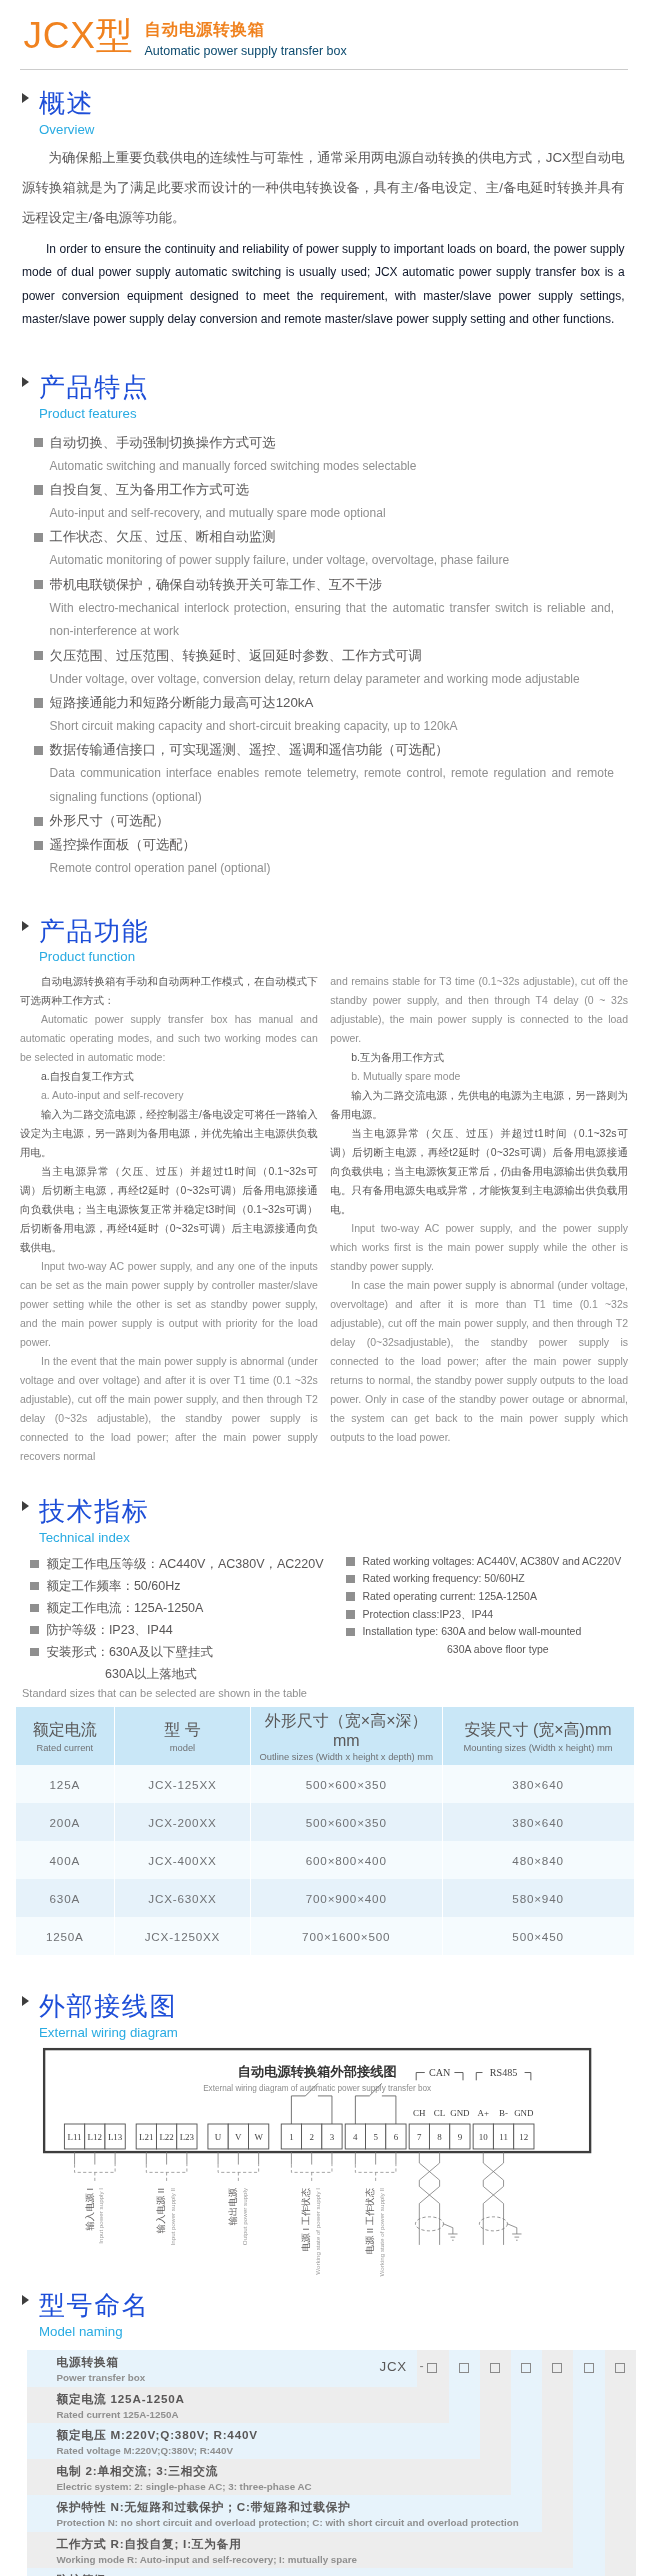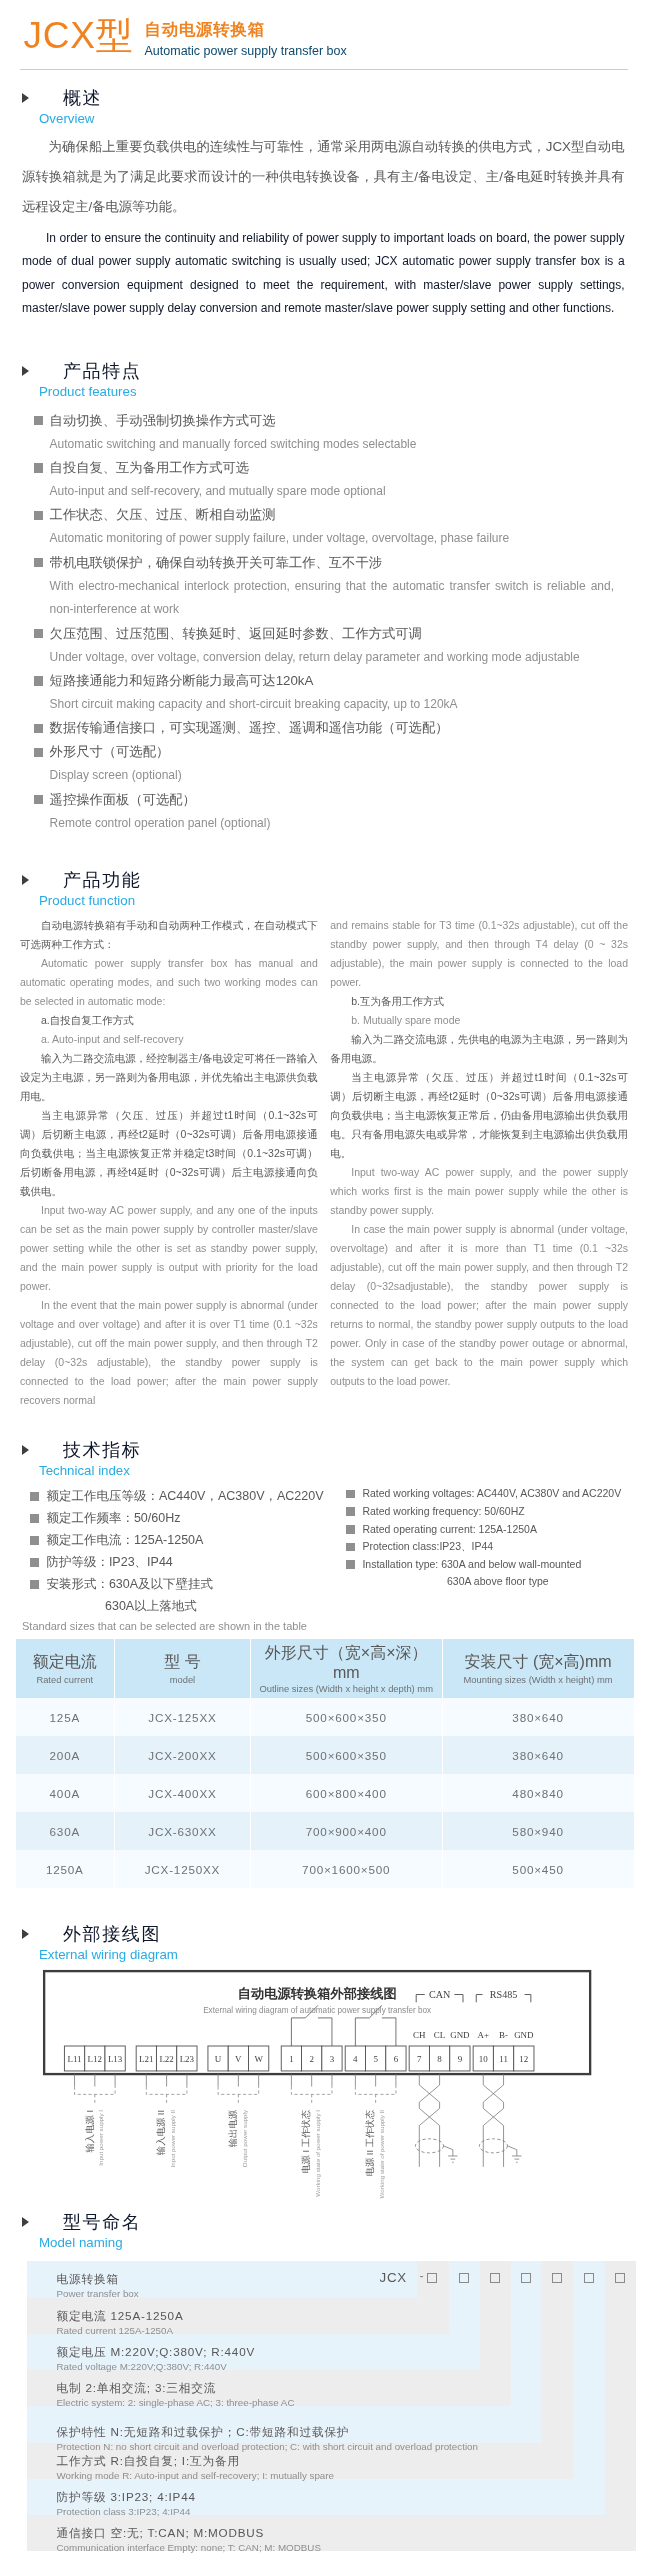--- a/index.html
+++ b/index.html
@@ -14,21 +14,21 @@
   .brand-titles { margin-left:11px; margin-top:3.9px; }
   .brand-cn { font-size:16.4px; color:#F0821F; font-weight:bold; letter-spacing:0.8px; }
   .brand-en { font-size:12.5px; color:#0c4a6e; margin-top:2.3px; }
   .divider { border-top:0.8px solid #cccccc; margin:11.7px 20px 0 20px; }
 
   
   .sec-head { display:flex; margin-left:22px; }
   .tri { width:0; height:0; border-left:7.8px solid #3e3e3e;
          border-top:5.5px solid transparent; border-bottom:5.5px solid transparent; margin-top:7px; flex:none; }
   .sec-titles { margin-left:10px; }
-  .sec-cn { font-size:18px; color:#0f172a; letter-spacing:1.6px;margin-left:24px; }
+  .sec-cn { font-size:26px; color:#1d4ed8; letter-spacing:1.6px; }
   .sec-en { font-size:13.3px; color:#29ABE2; margin-top:0.8px; }
 
   
   .sec-overview { margin-top:15.6px; }
   .para-cn { margin:6.2px 23.4px 0 22px; font-size:13.3px; line-height:30px; color:#595757;
              text-align:justify; text-indent:2em; }
   .para-en { margin:4.7px 23.4px 0 22px; font-size:12px; line-height:23.4px; color:#0f172a;
              text-align:justify; text-indent:2em; }
 
   
@@ -84,25 +84,25 @@
   .nl-blue { background:#e7f3fb; }
   .nl-gray { background:#ededed; }
   .l1 { width:390px; height:37px;  z-index:8; }
   .l2 { width:422px; height:73px;  z-index:7; }
   .l3 { width:453px; height:109px; z-index:6; }
   .l4 { width:484px; height:145px; z-index:5; }
   .l5 { width:515px; height:182px; z-index:4; }
   .l6 { width:546px; height:218px; z-index:3; }
   .l7 { width:578px; height:254px; z-index:2; }
   .l8 { width:609px; height:290px; z-index:1; }
-  .nrow { position:absolute; left:0; width:100%; height:36px; padding:11px 0 0 30px; z-index:9; }
+  .nrow { position:absolute; left:0; width:100%; height:36px; padding:5px 0 0 30px; z-index:9;font-weight:bold; }
   .nrow-cn { font-size:11.7px; color:#595757; letter-spacing:0.8px; }
   .nrow-en { font-size:9.8px; color:#8f8f8f; margin-top:1.6px; }
   .r1 { top:0; } .r2 { top:37px; } .r3 { top:73px; } .r4 { top:109px; }
-  .r5 { top:153px; } .r6 { top:182px; } .r7 { top:218px; } .r8 { top:254px; }
+  .r5 { top:145px; } .r6 { top:182px; } .r7 { top:218px; } .r8 { top:254px; }
   .ncode { position:absolute; top:0; left:0; width:100%; height:37px; z-index:10; }
   .ncode-prefix { position:absolute; left:353px; top:9.4px; font-size:13.3px; color:#595757; letter-spacing:0.8px; }
   .ncode-dash { position:absolute; left:393px; top:8.6px; font-size:12.5px; color:#7d7d7d; }
   .nbox { position:absolute; top:12.5px; width:10px; height:10px; border:1.2px solid #8a8a8a; background:transparent; }
   .nb1 { left:400px; } .nb2 { left:432px; } .nb3 { left:463px; } .nb4 { left:494px; }
   .nb5 { left:525px; } .nb6 { left:557px; } .nb7 { left:588px; }
 
   
   .dg-serif { font-family:"Liberation Serif","DejaVu Serif",serif; }
 </style>
@@ -181,27 +181,27 @@
             <span class="sq"></span>
             <span>短路接通能力和短路分断能力最高可达120kA</span>
           </div>
         <div class="feat-en">Short circuit making capacity and short-circuit breaking capacity, up to 120kA</div>
       </div>
       <div class="feat">
         <div class="feat-cn">
             <span class="sq"></span>
             <span>数据传输通信接口，可实现遥测、遥控、遥调和遥信功能（可选配）</span>
           </div>
+        <div class="feat-en">Data communication interface enables remote telemetry, remote control, remote regulation and remote signaling functions (optional)</div>
       </div>
       <div class="feat">
         <div class="feat-cn">
             <span class="sq"></span>
             <span>外形尺寸（可选配）</span>
           </div>
-        <div class="feat-en">Display screen (optional)</div>
       </div>
       <div class="feat">
         <div class="feat-cn">
             <span class="sq"></span>
             <span>遥控操作面板（可选配）</span>
           </div>
         <div class="feat-en">Remote control operation panel (optional)</div>
       </div>
     </div>
   </div>

